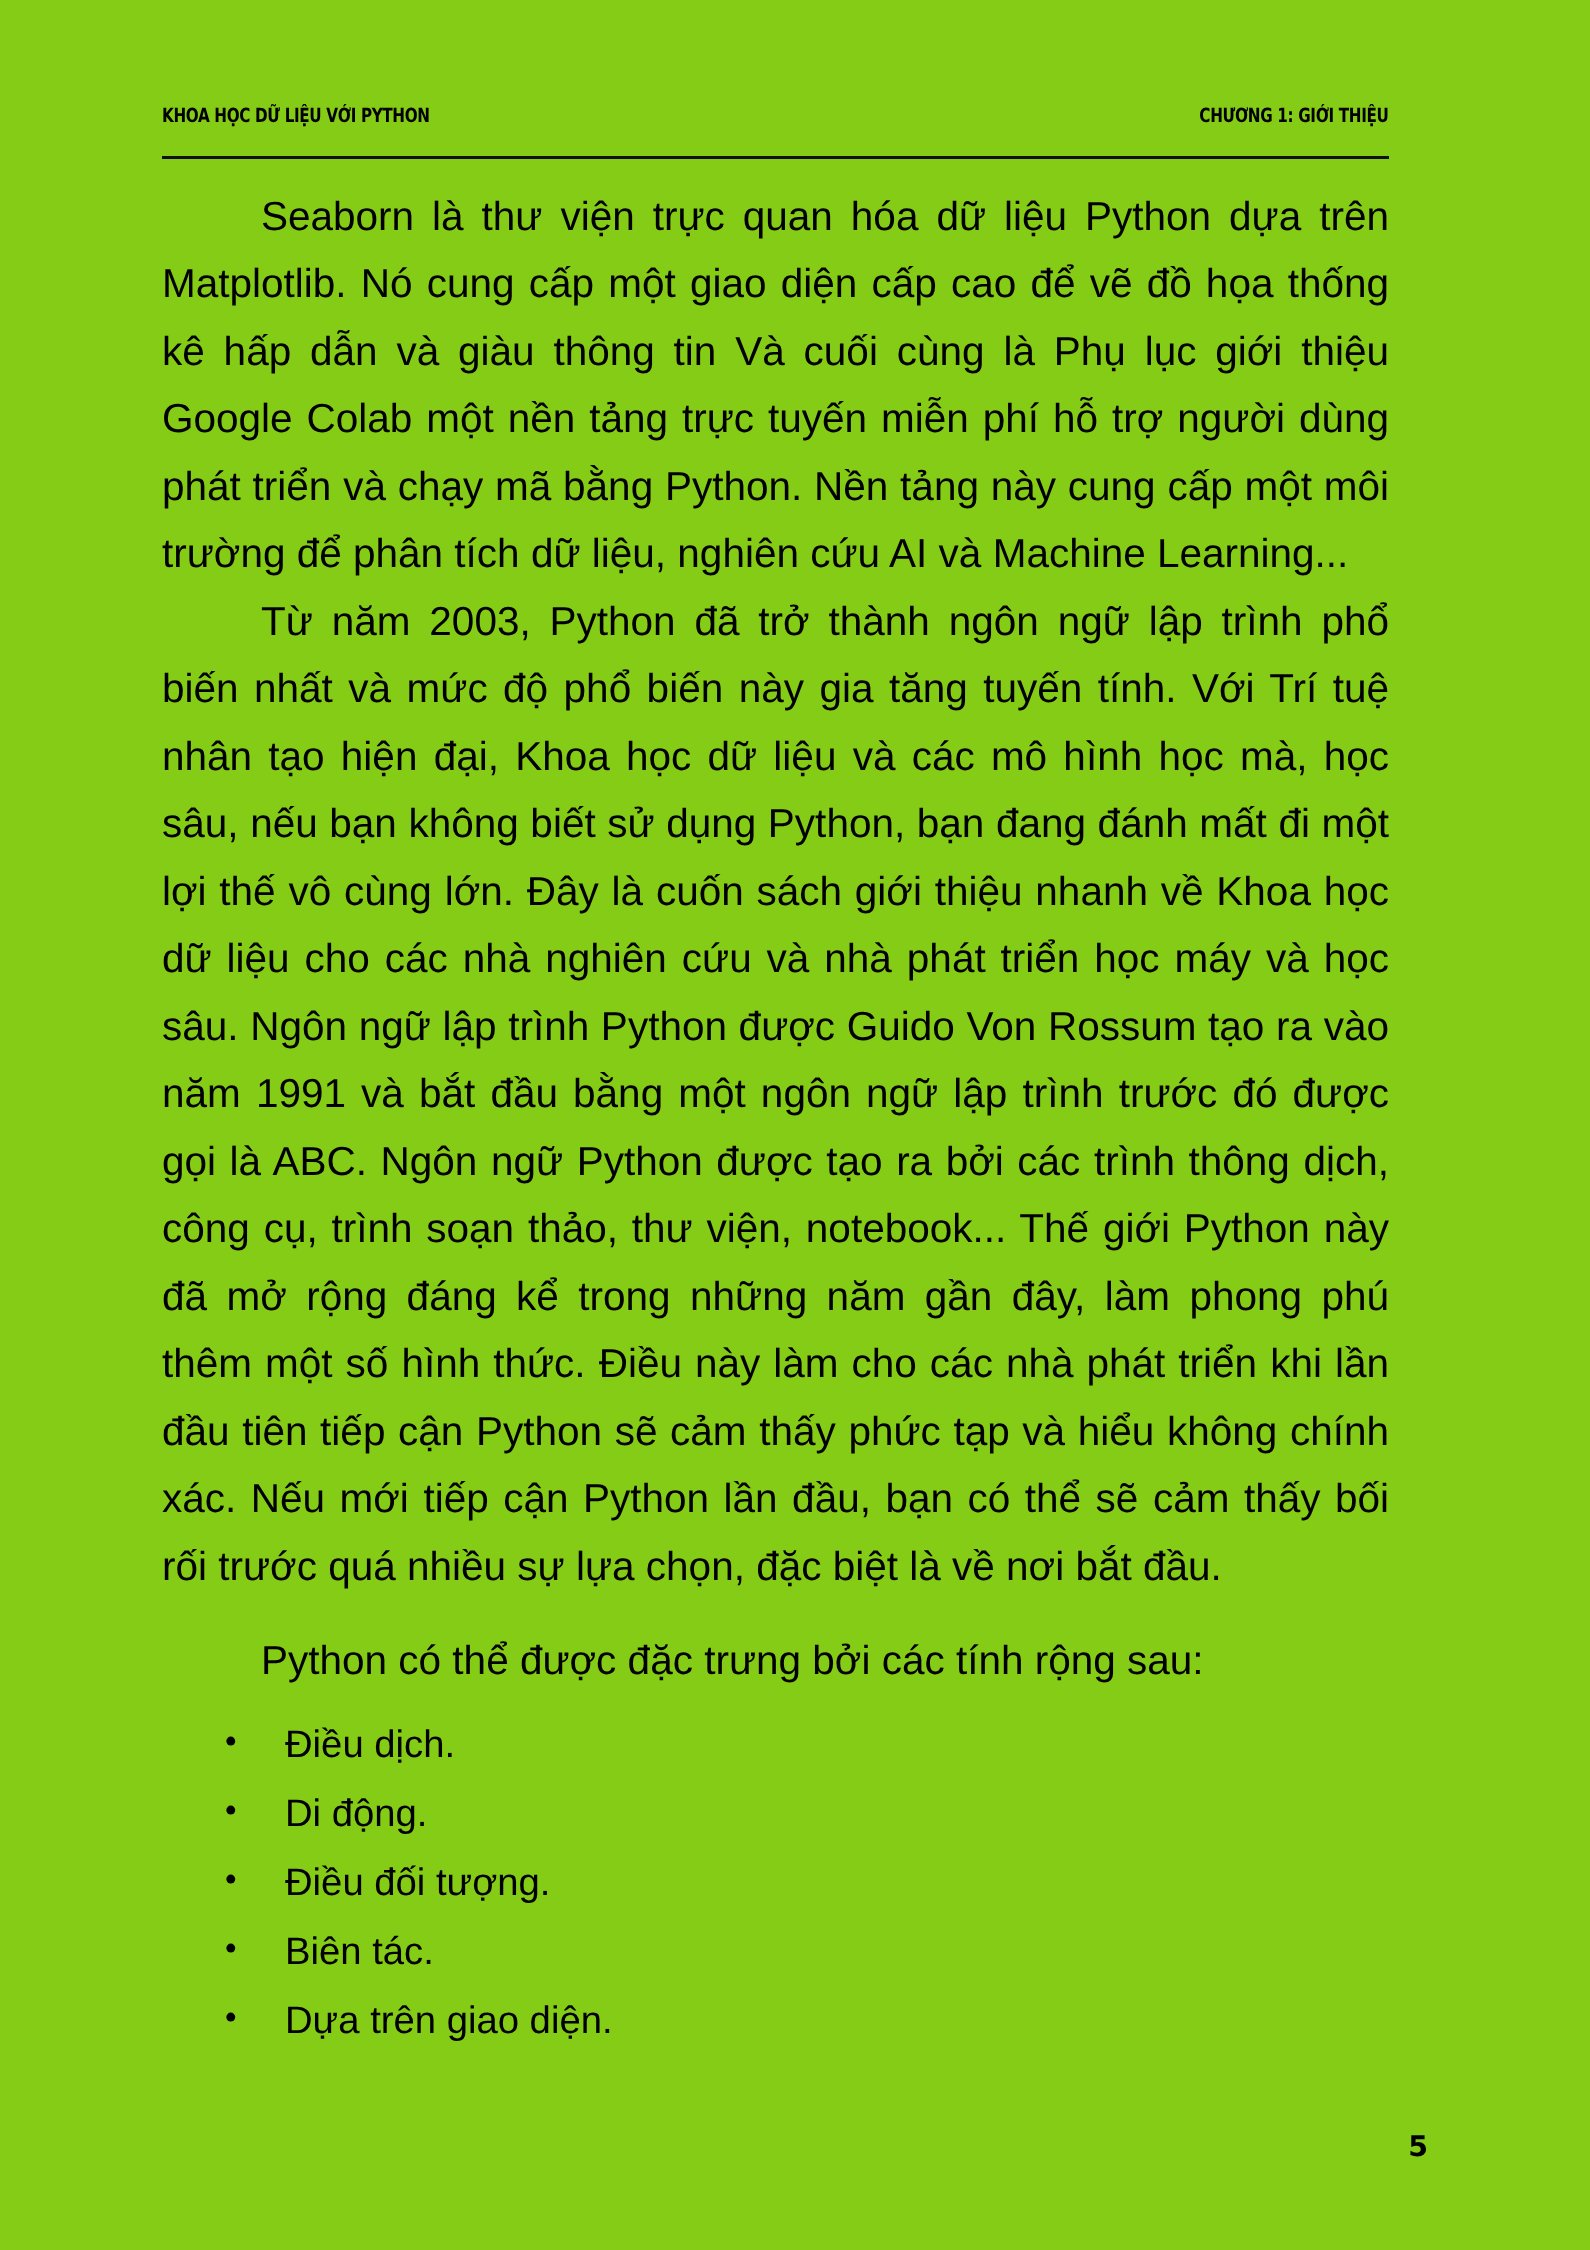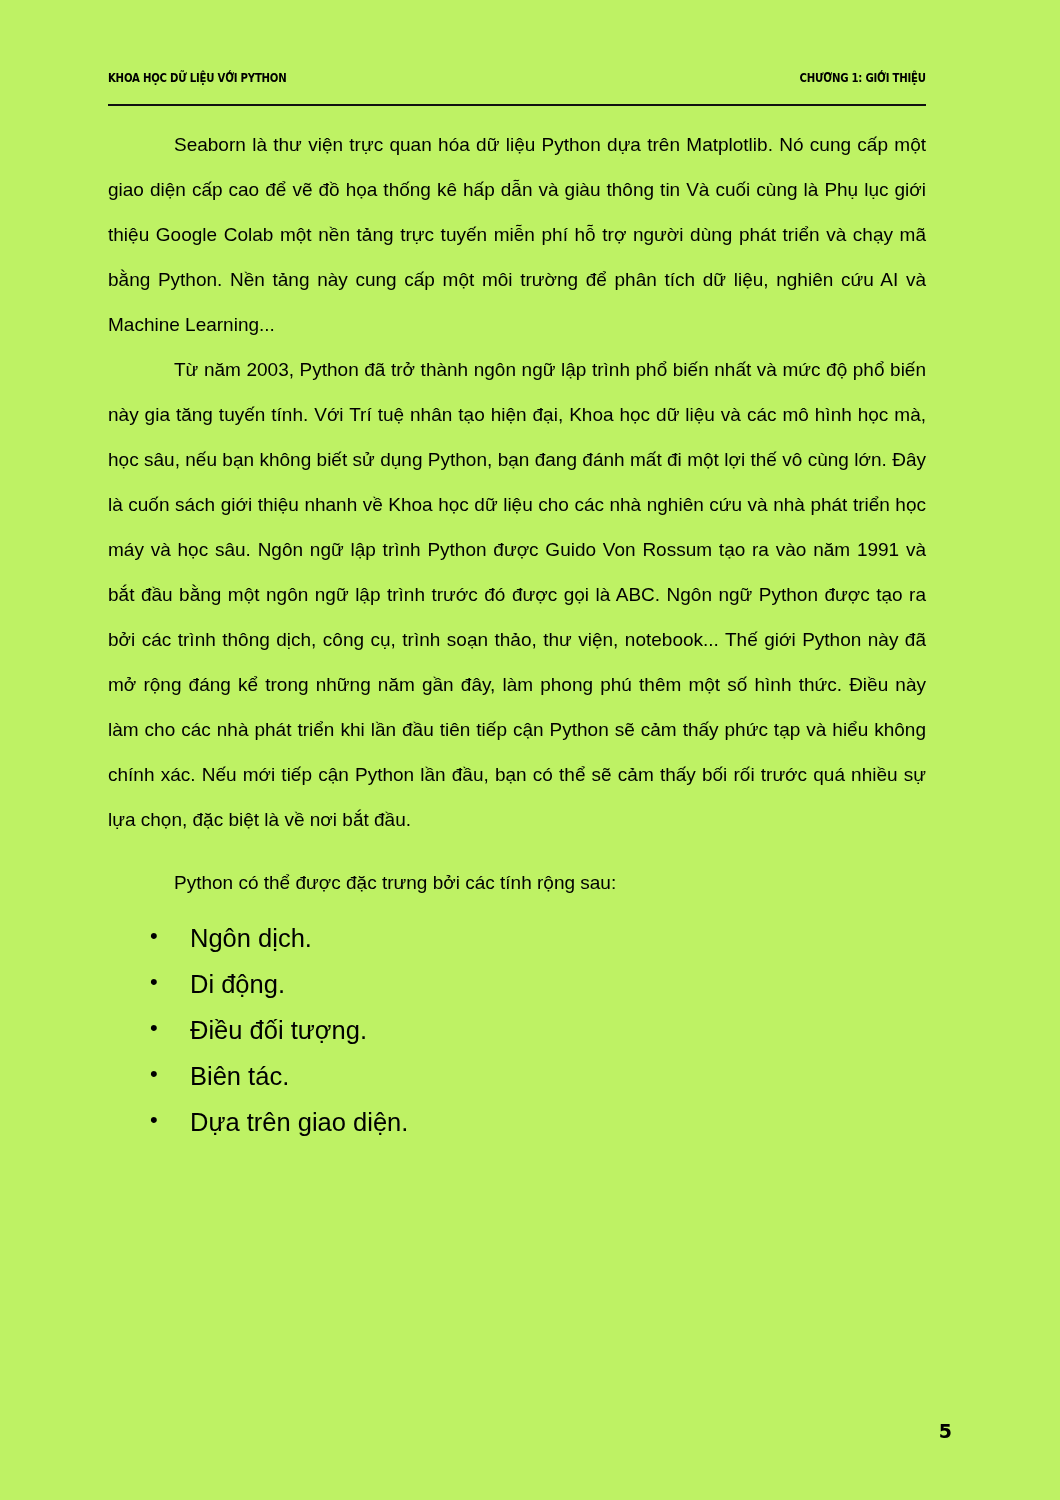--- a/index.html
+++ b/index.html
@@ -14,21 +14,21 @@
     color: #000000;
     position: relative;
     overflow: hidden;
   }
   .page {
     position: absolute;
     left: 0;
     top: 0;
     width: 1060px;
     height: 1500px;
-    background: #bef264;
+    background: #84cc16;
   }
   
   .runhead {
     position: absolute;
     left: 108px;
     top: 70px;
     width: 818px;
     height: 34px;
     border-bottom: 2.5px solid #111;
     display: flex;
@@ -48,21 +48,21 @@
     transform-origin: right top;
   }
   .content {
     position: absolute;
     left: 108px;
     top: 122px;
     width: 818px;
   }
   p {
     margin: 0;
-    font-size: 19px;
+    font-size: 27px;
     line-height: 45px;
     text-align: justify;
     text-justify: inter-word;
   }
   p.indent {
     text-indent: 66px;
   }
   .bulletlist {
     list-style: none;
     margin: 0;
@@ -132,21 +132,21 @@
 
     <p class="indent">Từ năm 2003, Python đã trở thành ngôn ngữ lập trình phổ biến nhất và mức độ phổ biến này gia tăng tuyến tính. Với Trí tuệ nhân tạo hiện đại, Khoa học dữ liệu và các mô hình học mà, học sâu, nếu bạn không biết sử dụng Python, bạn đang đánh mất đi một lợi thế vô cùng lớn. Đây là cuốn sách giới thiệu nhanh về Khoa học dữ liệu cho các nhà nghiên cứu và nhà phát triển học máy và học sâu. Ngôn ngữ lập trình Python được Guido Von Rossum tạo ra vào năm 1991 và bắt đầu bằng một ngôn ngữ lập trình trước đó được gọi là ABC. Ngôn ngữ Python được tạo ra bởi các trình thông dịch, công cụ, trình soạn thảo, thư viện, notebook... Thế giới Python này đã mở rộng đáng kể trong những năm gần đây, làm phong phú thêm một số hình thức. Điều này làm cho các nhà phát triển khi lần đầu tiên tiếp cận Python sẽ cảm thấy phức tạp và hiểu không chính xác. Nếu mới tiếp cận Python lần đầu, bạn có thể sẽ cảm thấy bối rối trước quá nhiều sự lựa chọn, đặc biệt là về nơi bắt đầu.</p>
 
     <div class="gap-md"></div>
 
     <p class="indent">Python có thể được đặc trưng bởi các tính rộng sau:</p>
 
     <div class="gap-sm"></div>
 
     <ul class="bulletlist list-items">
-      <li>Ngôn dịch.</li>
+      <li>Điều dịch.</li>
       <li>Di động.</li>
       <li>Điều đối tượng.</li>
       <li>Biên tác.</li>
       <li>Dựa trên giao diện.</li>
 
     </ul>
 
   </div>
 
   <div class="pagenum">5</div>

